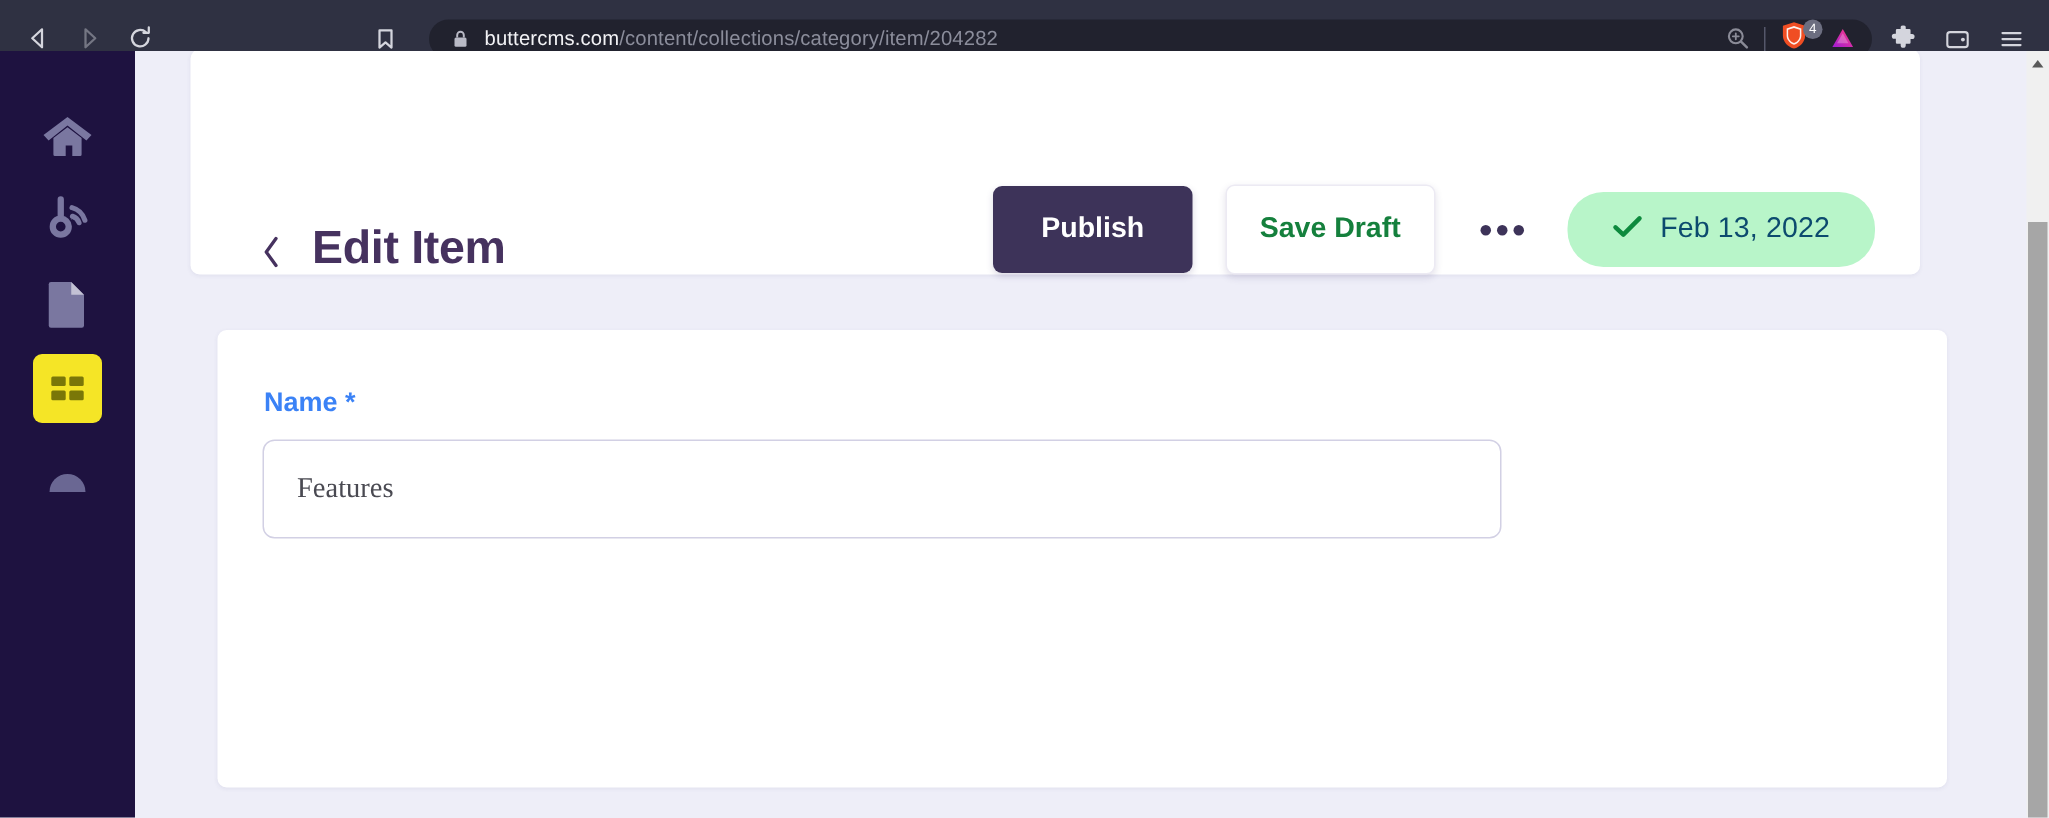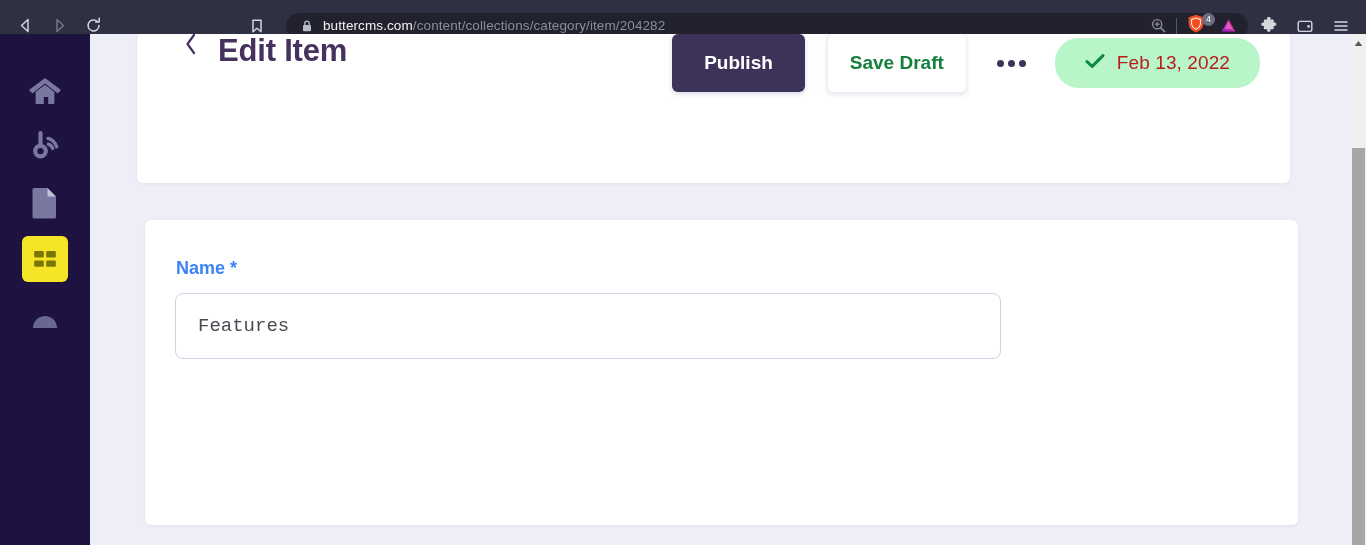--- a/index.html
+++ b/index.html
@@ -103,24 +103,24 @@
   }
 
   .card {
     background: #ffffff;
     border-radius: 6px;
     box-shadow: 0 1px 3px rgba(60,50,110,0.07);
   }
 
   .header-card {
     position: absolute;
-    left: 47px; top: -1px;
+    left: 37px; top: -1px;
     width: 1153px; height: 150px;
     display: flex;
-    align-items: flex-start;
+    align-items: flex-end;
     padding: 0 30px 0 30px;
   }
   .back-chevron {
     width: 26px; height: 26px;
     display: flex; align-items: center; justify-content: center;
     margin-right: 14px;
     margin-left: 11px;
   }
   .page-title {
     font-size: 31px;
@@ -175,21 +175,21 @@
     background: #b8f5c9;
     border-radius: 24px;
     height: 50px;
     display: flex;
     align-items: center;
     padding: 0 30px;
     gap: 12px;
   }
   .date-badge-text {
     font-size: 19px;
-    color: #b91c1c;
+    color: #0c4a6e;
     letter-spacing: 0.1px;
   }
 
   .form-card {
     position: absolute;
     left: 55px; top: 186px;
     width: 1153px; height: 305px;
     padding: 38px 30px 0 30px;
   }
   .field { margin-bottom: 26px; }
@@ -203,21 +203,21 @@
   .field-label .req { font-weight: bold; }
   .field-input {
     width: 826px;
     height: 66px;
     border: 1px solid #d2d0e4;
     border-radius: 8px;
     background: #ffffff;
     font-size: 19px;
     color: #4a4a52;
     padding: 0 22px;
-    font-family: Liberation Mono, monospace;
+    font-family: Liberation Serif, serif;
     outline: none;
   }
 
   
   .scrollbar {
     position: absolute;
     top: 34px; right: 0;
     width: 15px; height: 511px;
     background: #f0f0f0;
   }

